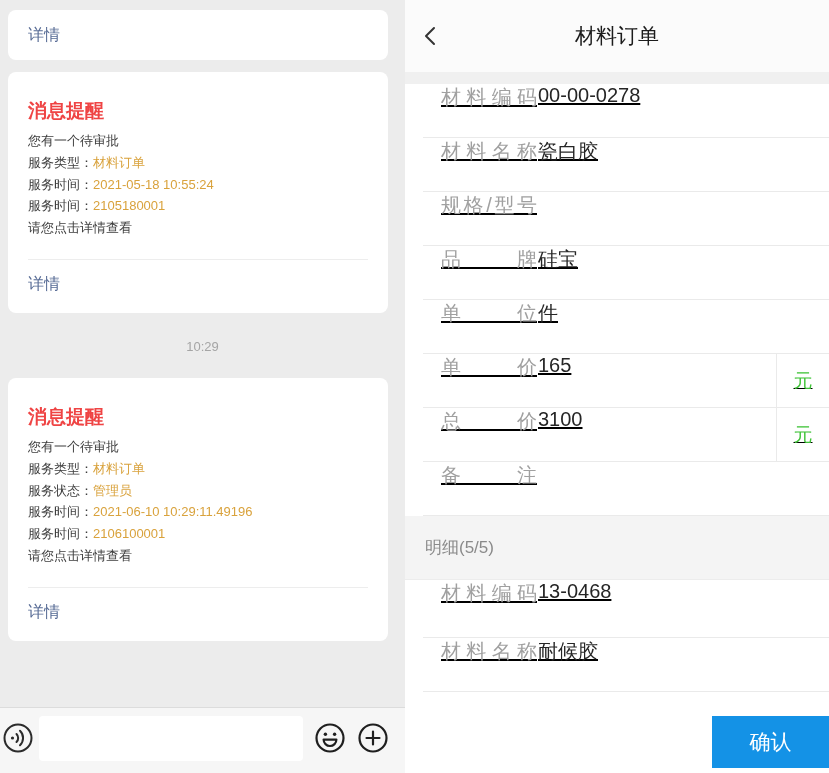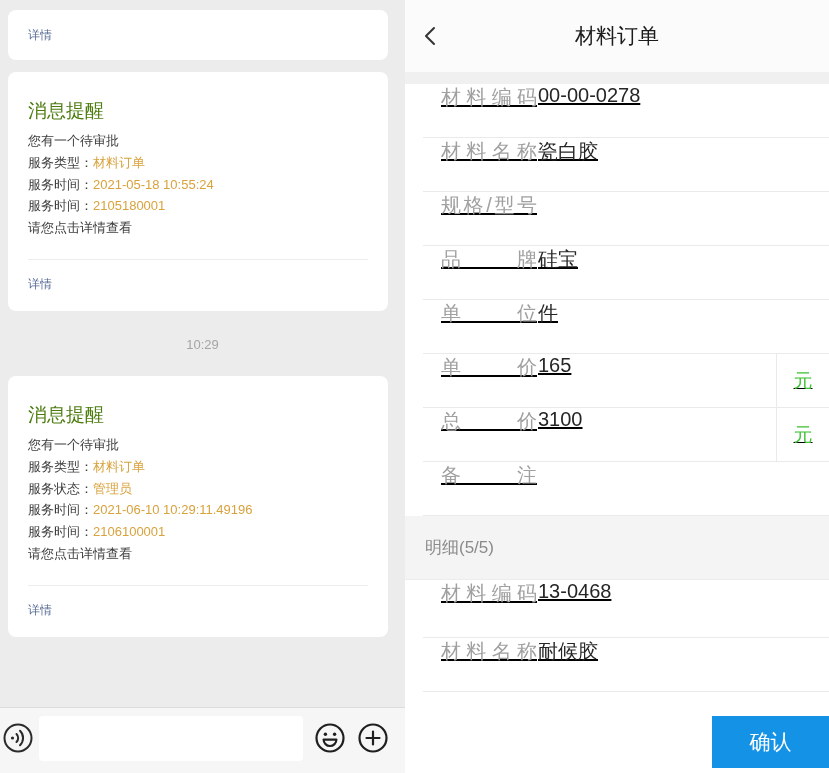--- a/index.html
+++ b/index.html
@@ -4,22 +4,22 @@
 <style>
   * { box-sizing: border-box; }
   body { margin:0; background:#fff; font-family:"Liberation Sans","DejaVu Sans",sans-serif; }
   .screen { position:relative; width:829px; height:773px; overflow:hidden; display:flex; background:#ececec; }
 
   
   .chat-panel { position:relative; flex:0 0 405px; width:405px; height:100%; background:#ececec; overflow:hidden; }
   .msg-card { margin-left:8px; width:380px; background:#fff; border-radius:8px; }
   .card-top { margin-top:10px; height:50px; display:flex; align-items:center; padding-left:20px; }
   .card-full { margin-top:12px; padding:26px 20px 18px; }
-  .detail-link { color:#576b95; font-size:12px; cursor:pointer; }
-  .msg-title { font-size:19px; font-weight:400; color:#4d7c0f; }
+  .detail-link { color:#576b95; font-size:16px; cursor:pointer; }
+  .msg-title { font-size:19px; font-weight:700; color:#ef4444; }
   .msg-body { margin-top:6px; font-size:13px; line-height:21.8px; color:#3d3d3d; }
   .orange { color:#d9a23c; }
   .msg-divider { height:1px; background:#ededed; margin-top:20px; }
   .msg-foot { padding-top:14px; }
   .timestamp { text-align:center; color:#a5a5a5; font-size:13px; margin:26px 0 24px; }
 
   .chat-bar { position:absolute; left:0; bottom:0; width:405px; height:66px; background:#f6f6f6; border-top:1px solid #dcdcdc; }
   .icon-btn { position:absolute; width:32px; height:32px; padding:0; border:none; background:transparent; cursor:pointer; }
   .voice-btn { left:2px; top:14px; }
   .chat-input { position:absolute; left:39px; top:8px; width:264px; height:45px; background:#fff; border:none; border-radius:4px; padding:0 10px; font-size:16px; }

